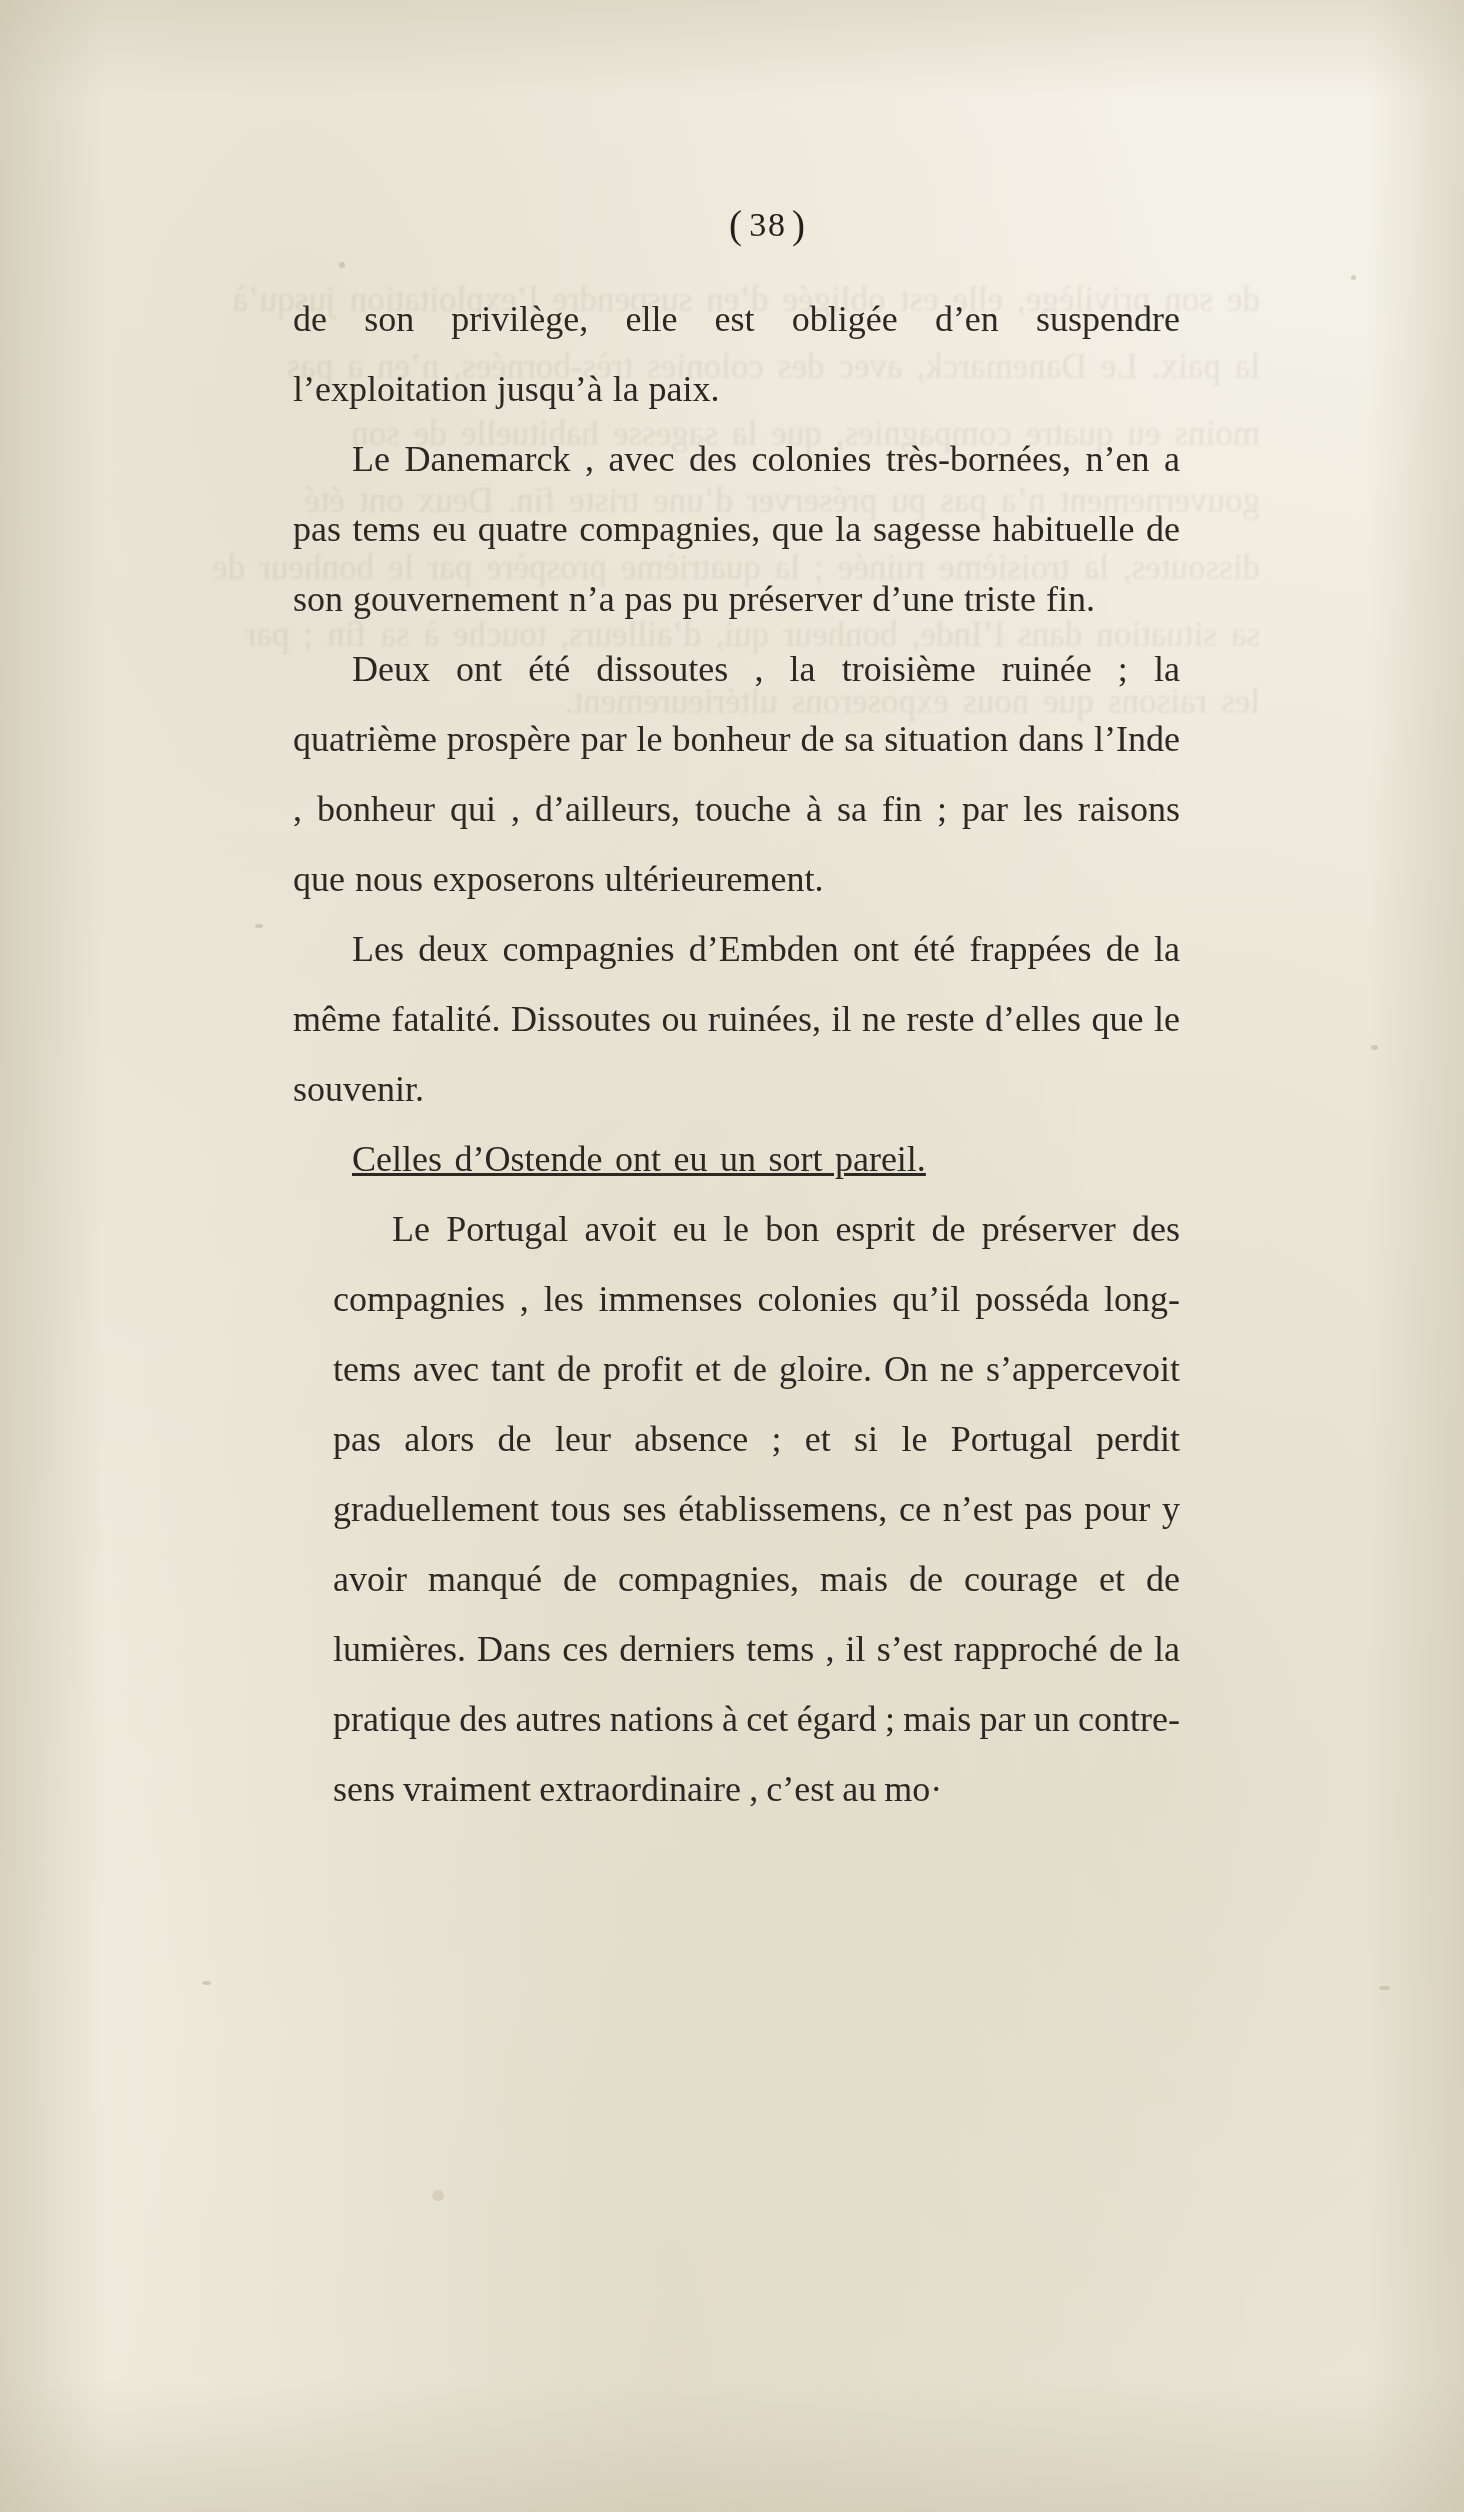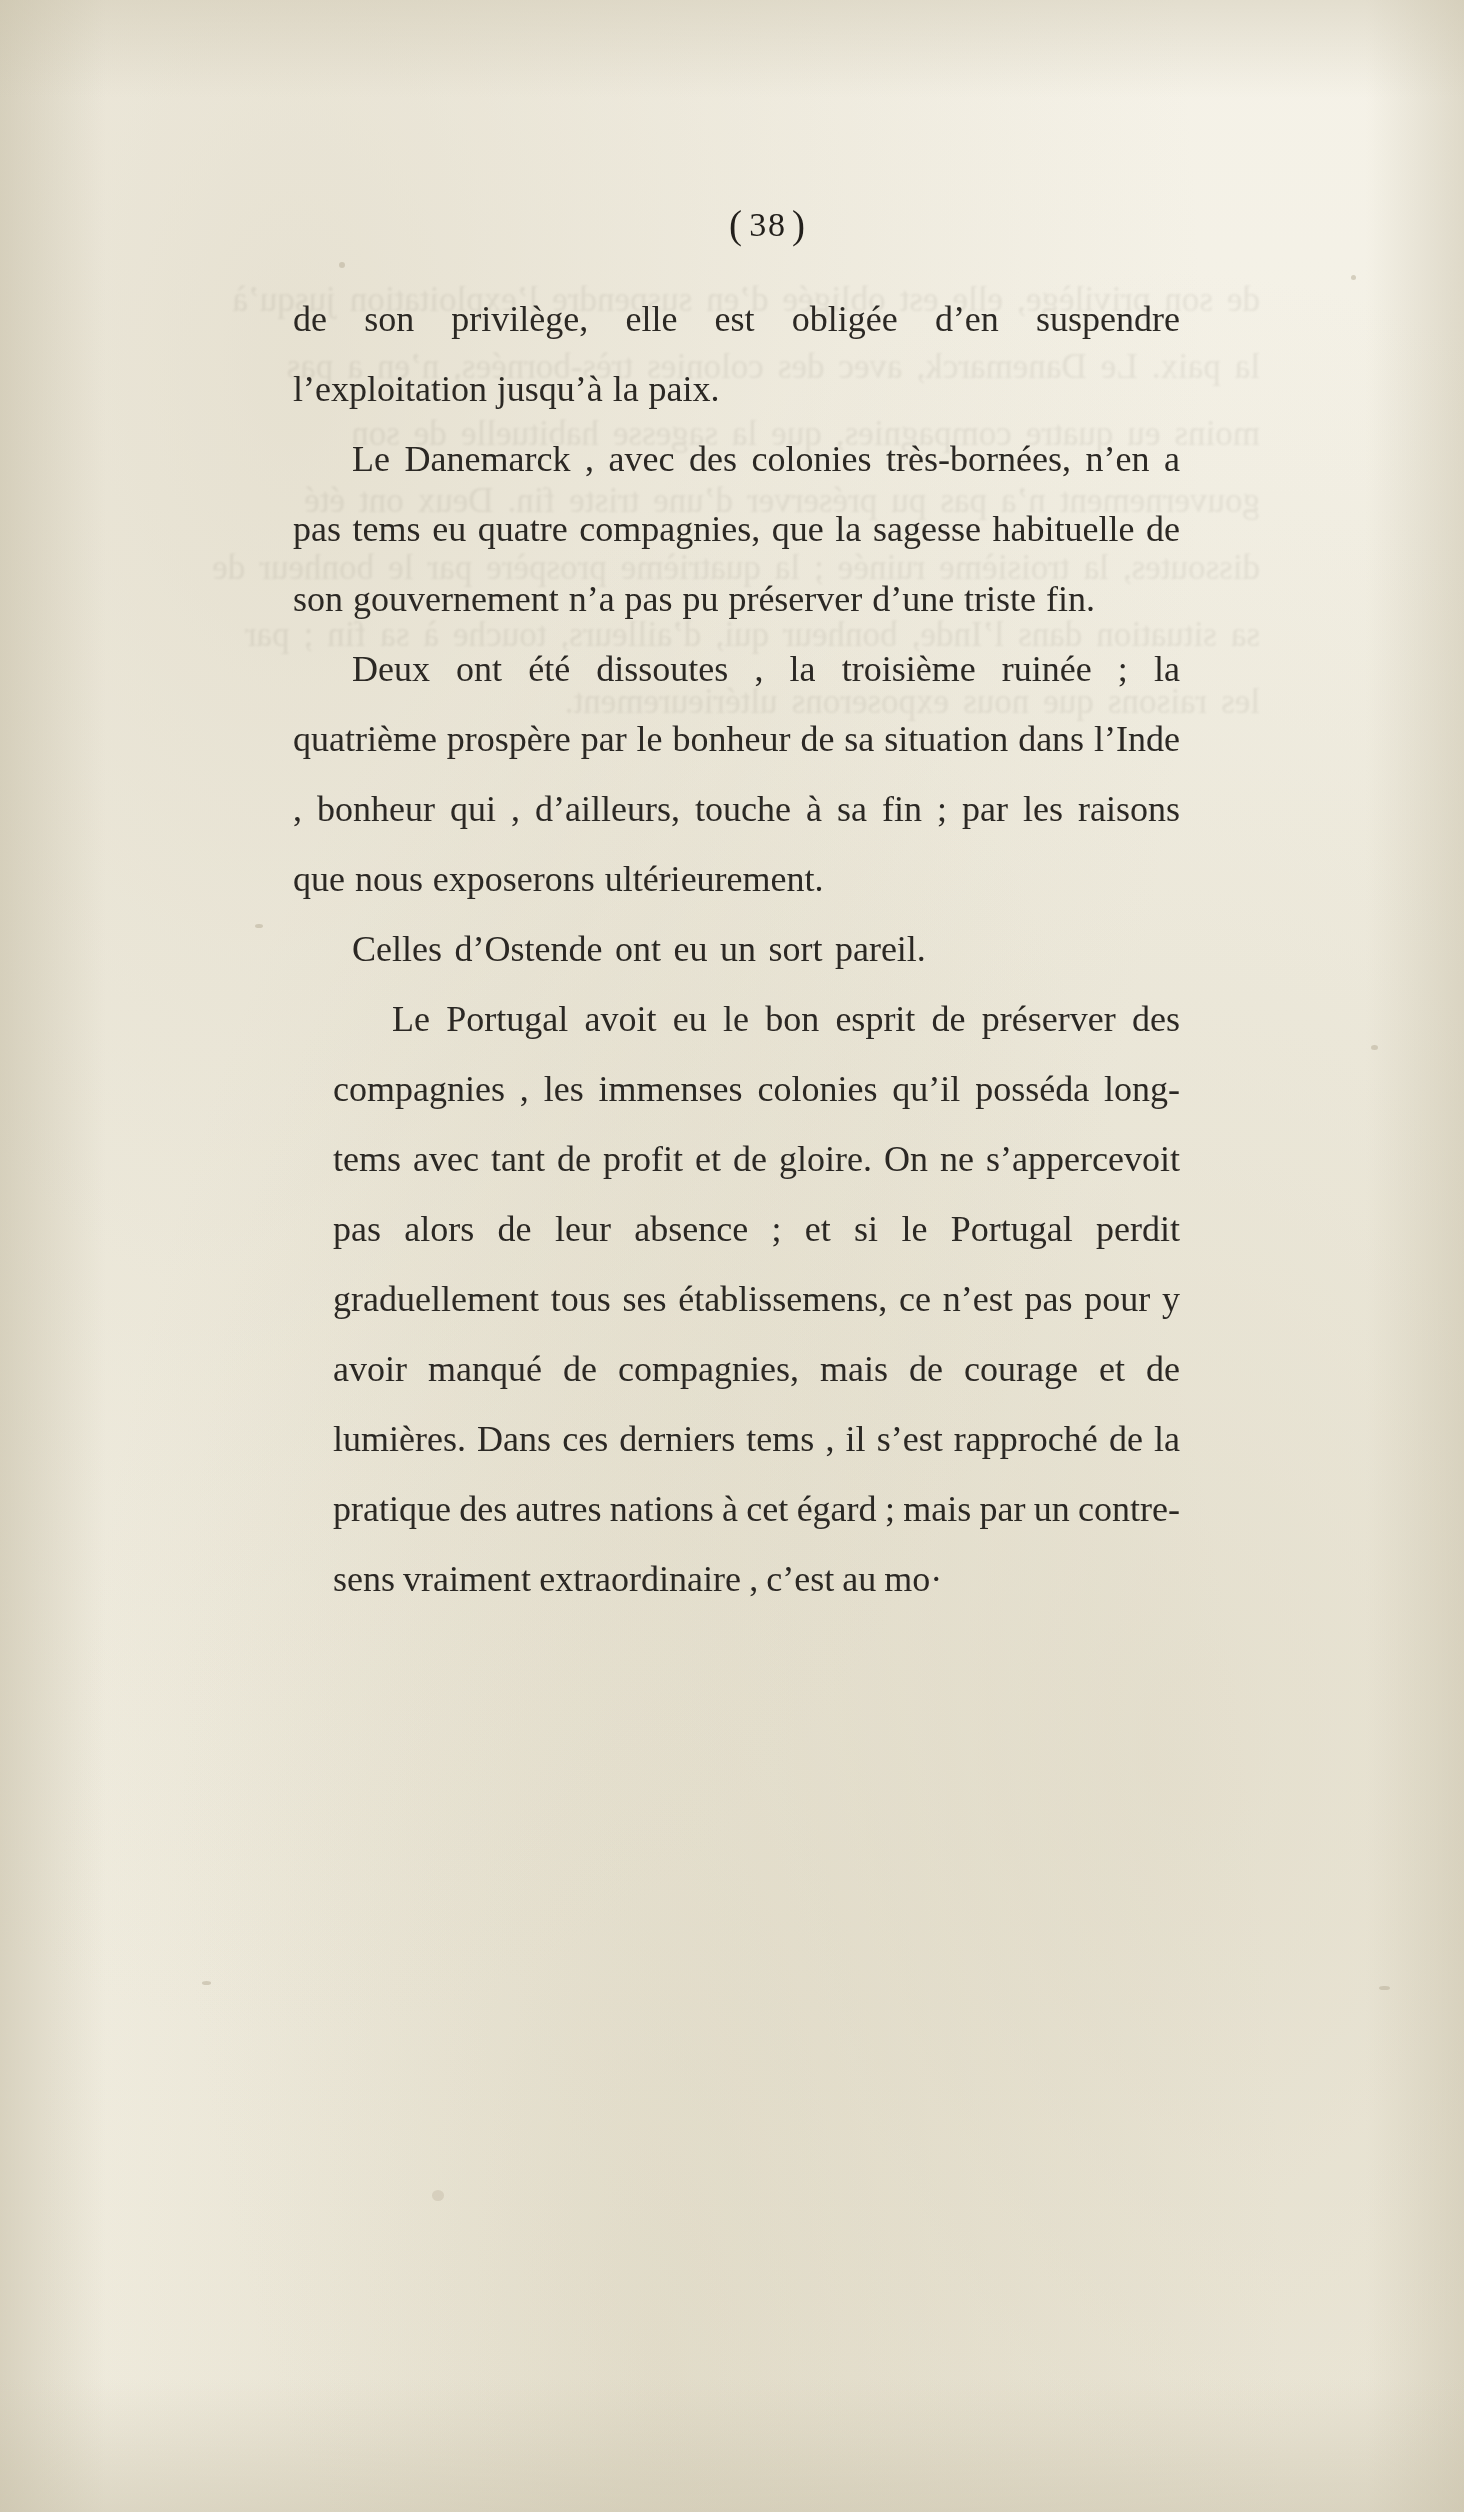--- a/index.html
+++ b/index.html
@@ -83,20 +83,21 @@
   }
   p.para.first {
     text-indent: 0;
   }
   p.para.tight {
     word-spacing: -0.9px;
     margin-left: 40px;
   }
   p.para.wide {
     word-spacing: 3.5px;
+    text-decoration: underline;
   }
   .speck {
     position: absolute;
     background: #b9b09a;
     border-radius: 50%;
     opacity: 0.55;
   }
   .edge-shade-left {
     position: absolute;
     left: 0; top: 0; bottom: 0; width: 106px;
@@ -145,19 +146,20 @@
   <div class="content">
 
     <div class="folio">
       <span>(</span><span class="num">38</span><span>)</span>
     </div>
 
     <div class="body-text">
       <p class="para first">de son privilège, elle est obligée d’en suspendre l’exploitation jusqu’à la paix.</p>
       <p class="para">Le Danemarck , avec des colonies très-bornées, n’en a pas tems eu quatre compagnies, que la sagesse habituelle de son gouvernement n’a pas pu préserver d’une triste fin.</p>
       <p class="para">Deux ont été dissoutes , la troisième ruinée ; la quatrième prospère par le bonheur de sa situation dans l’Inde , bonheur qui , d’ailleurs, touche à sa fin ; par les raisons que nous exposerons ultérieurement.</p>
+      <p class="para">Les deux compagnies d’Embden ont été frappées de la même fatalité. Dissoutes ou ruinées, il ne reste d’elles que le souvenir.</p>
       <p class="para wide">Celles d’Ostende ont eu un sort pareil.</p>
       <p class="para tight">Le Portugal avoit eu le bon esprit de préserver des compagnies , les immenses colonies qu’il posséda long-tems avec tant de profit et de gloire. On ne s’appercevoit pas alors de leur absence ; et si le Portugal perdit graduellement tous ses établissemens, ce n’est pas pour y avoir manqué de compagnies, mais de courage et de lumières. Dans ces derniers tems , il s’est rapproché de la pratique des autres nations à cet égard ; mais par un contre-sens vraiment extraordinaire , c’est au mo·</p>
     </div>
 
   </div>
 </div>
 
 
 </body></html>

